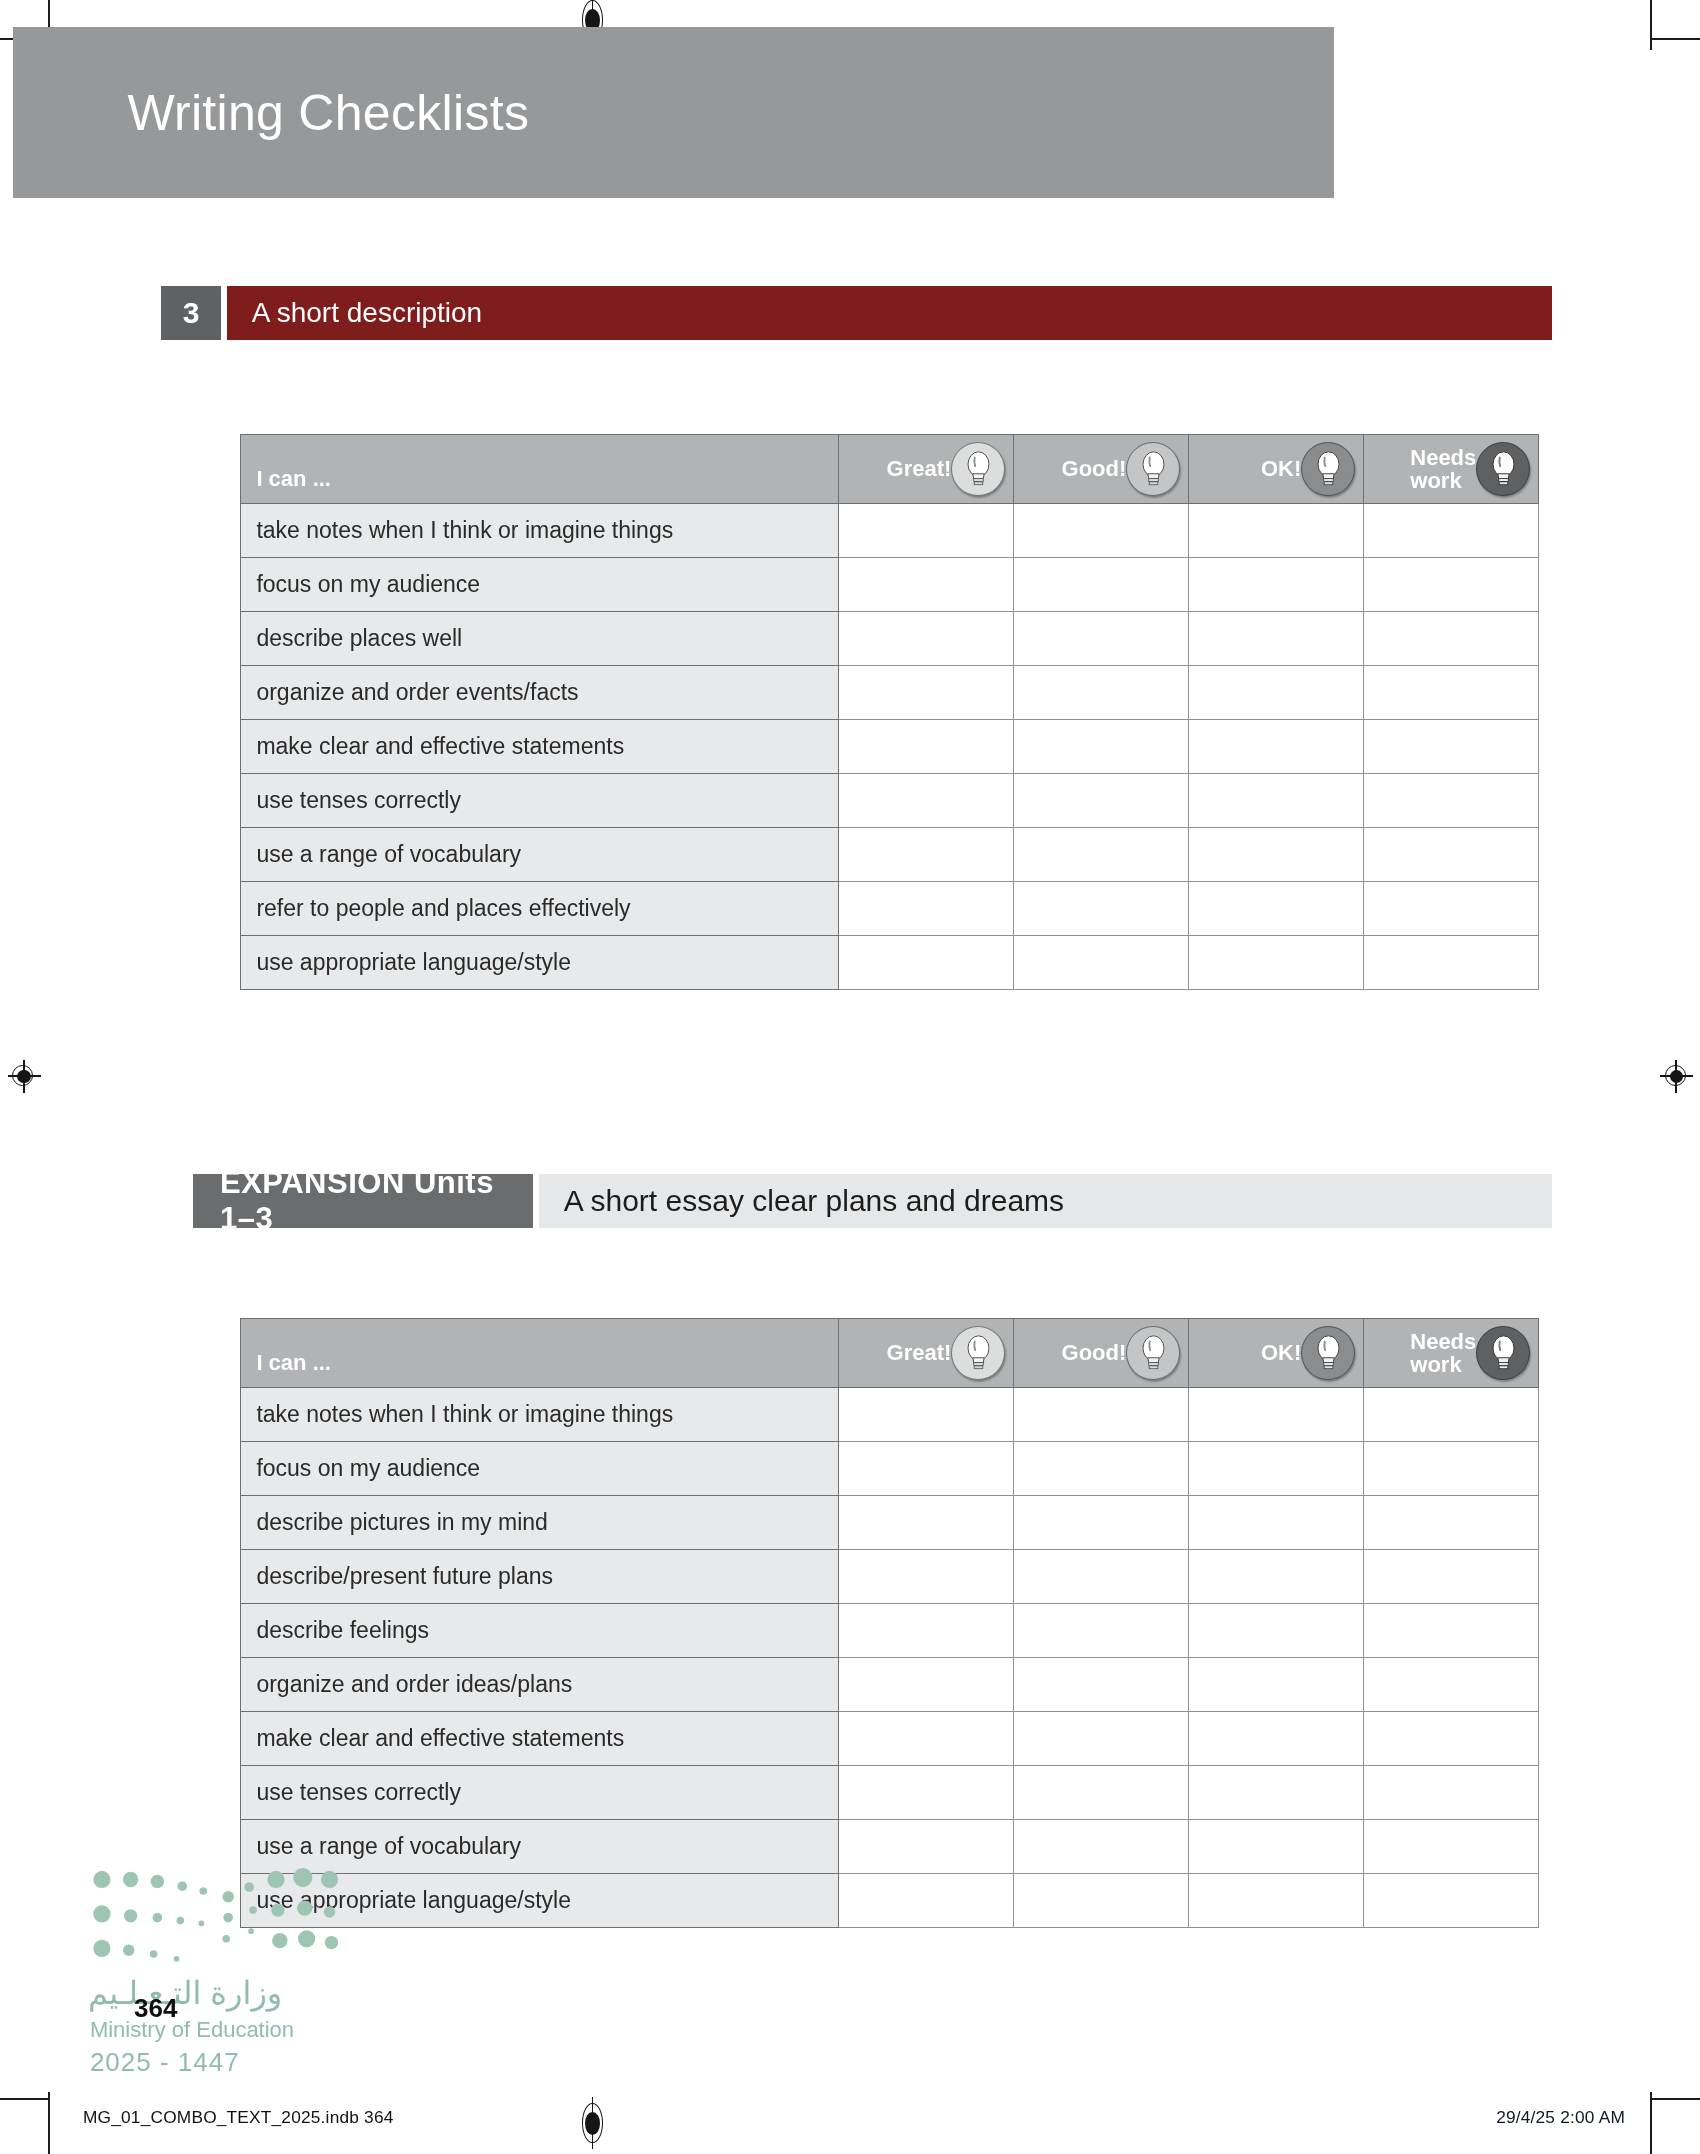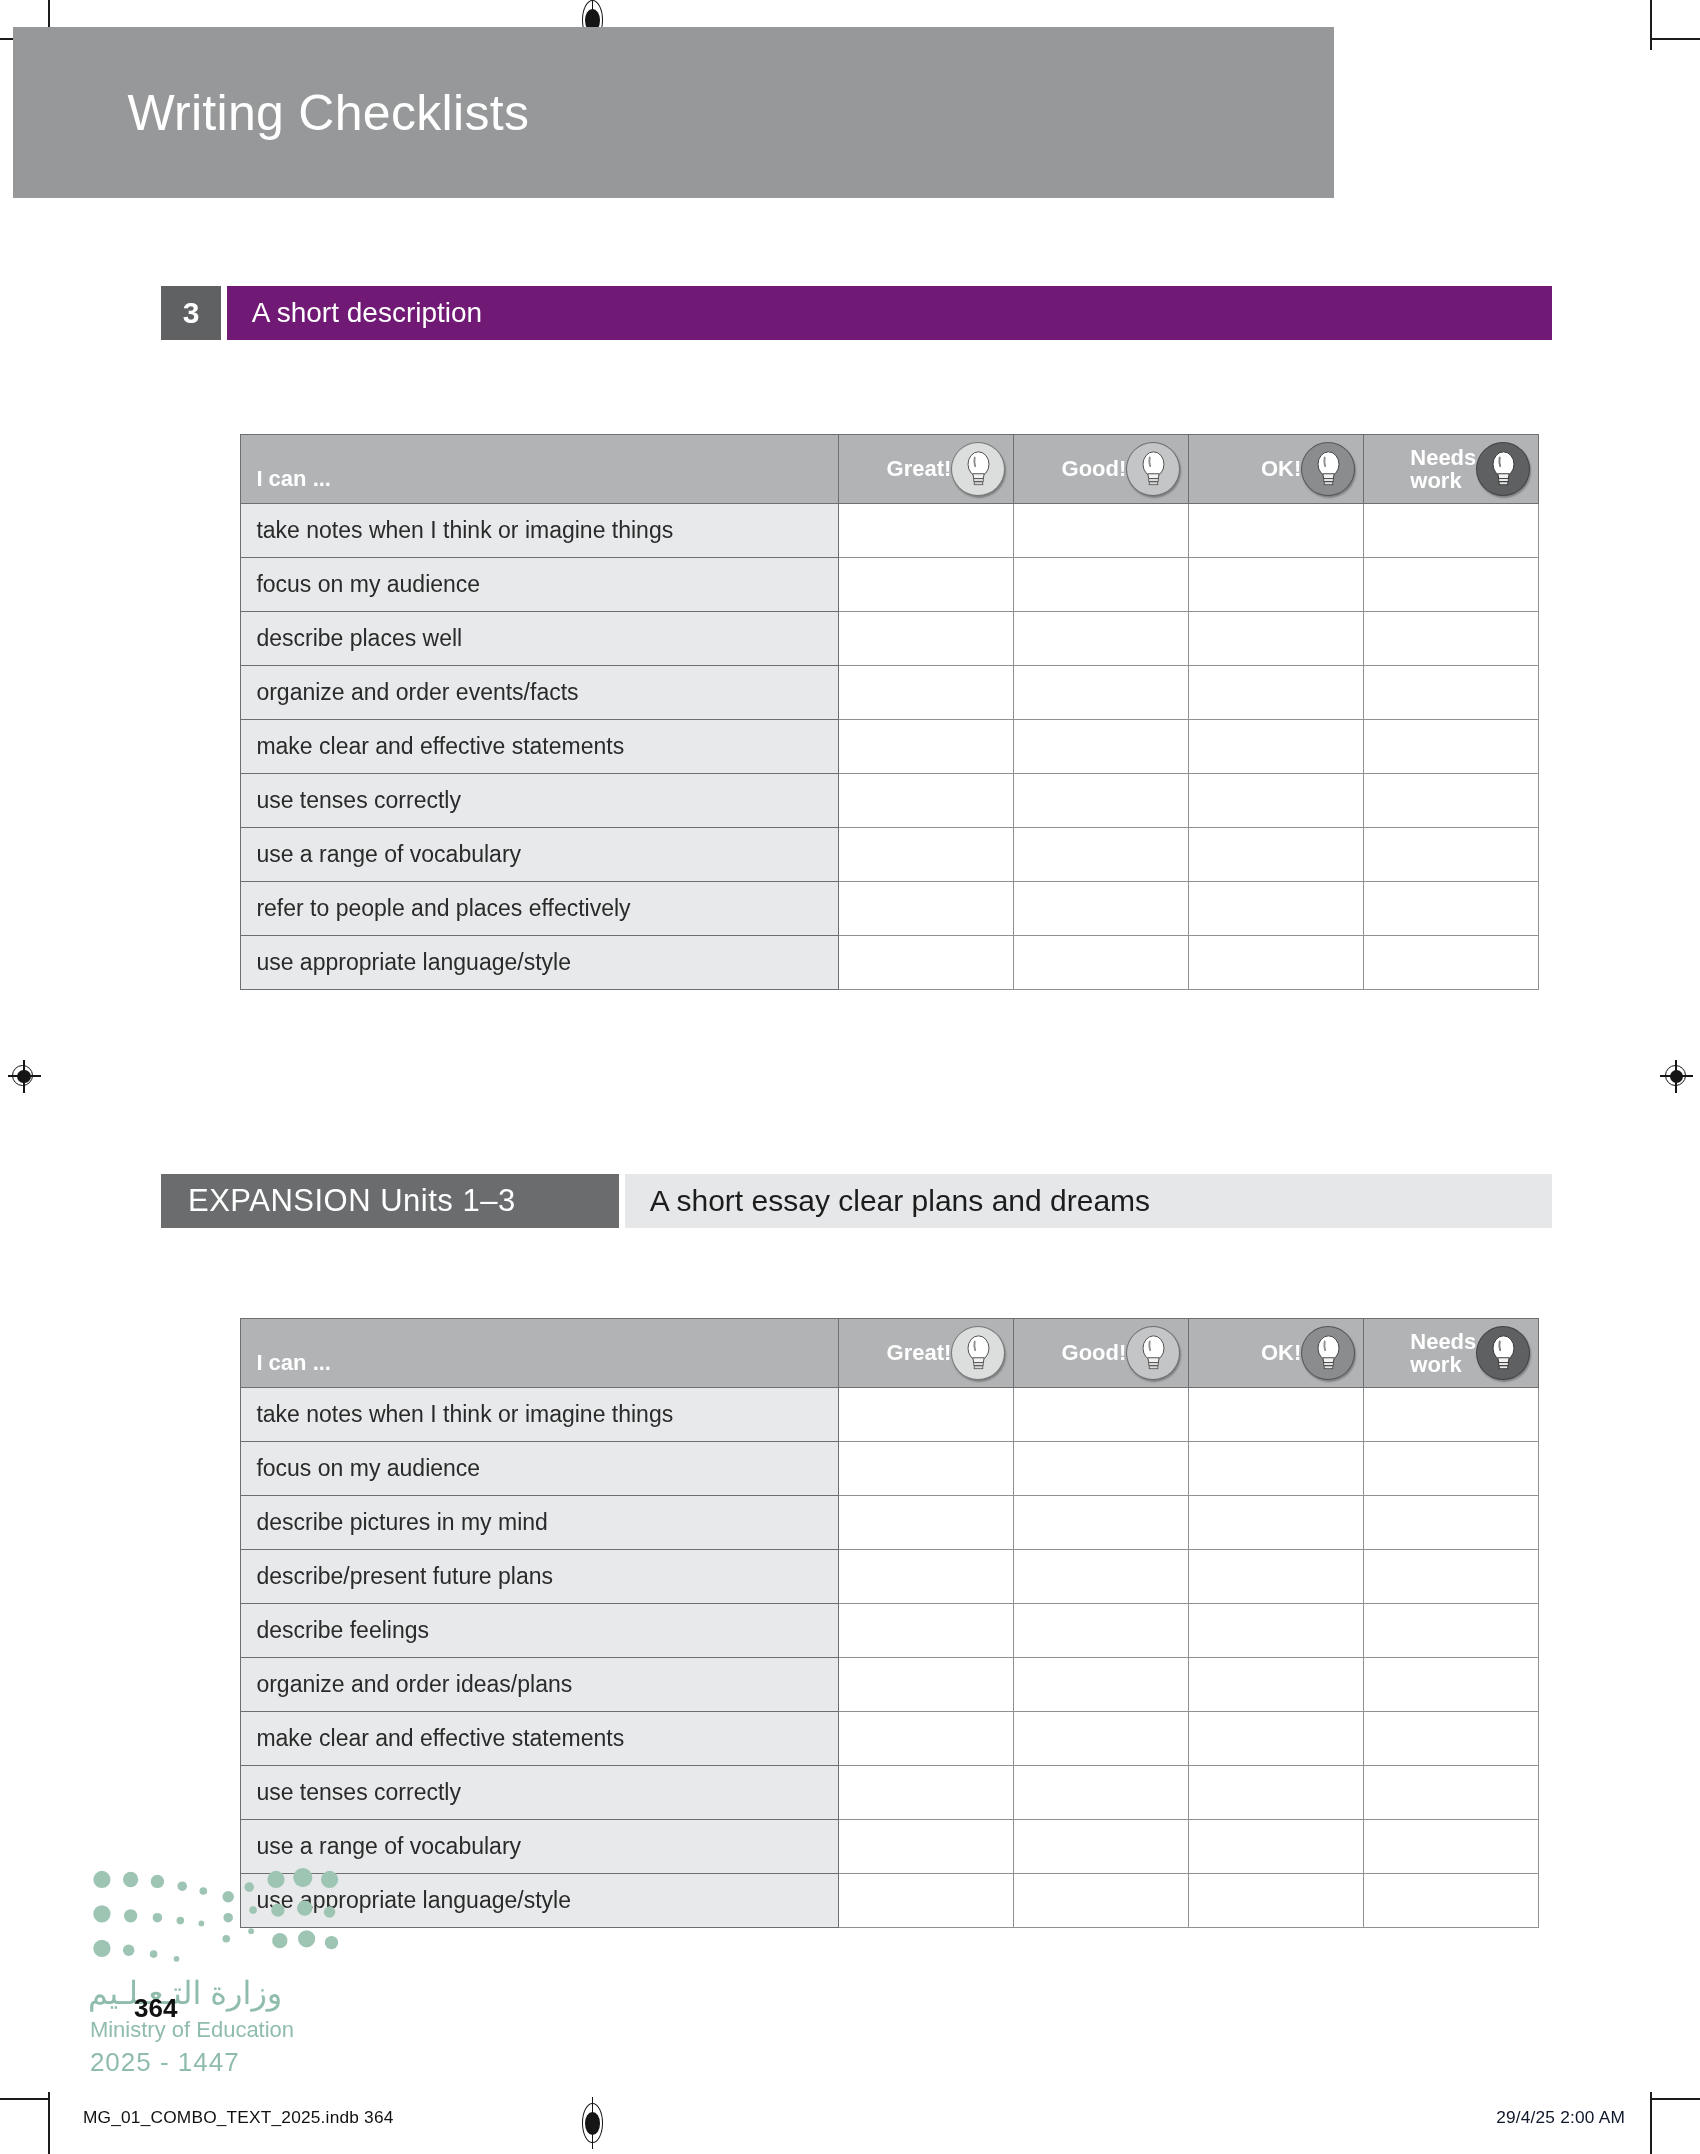--- a/index.html
+++ b/index.html
@@ -126,41 +126,42 @@
     justify-content: center;
     flex: 0 0 auto;
   }
   .section-head .gap {
     width: 5.8px;
     background: #ffffff;
     flex: 0 0 auto;
   }
   .section-head .bar {
     flex: 1 1 auto;
-    background: #701a75;
+    background: #7f1d1d;
     display: flex;
     align-items: center;
   }
   .section-head .bar .label {
     color: #ffffff;
     font-size: 28px;
     padding-left: 25px;
     white-space: nowrap;
   }
 
   
   .section-head.expansion .num {
-    width: 458px;
+    width: 340px;
     background: #6a6c6d;
     font-size: 31px;
-    font-weight: 400;
+    font-weight: 700;
     letter-spacing: 0.5px;
     justify-content: flex-start;
     padding-left: 27px;
     box-sizing: border-box;
+    margin-left: 32px;
   }
   .section-head.expansion .bar {
     background: #e6e7e8;
   }
   .section-head.expansion .bar .label {
     color: #1c1c1c;
     font-size: 30px;
   }
 
   

